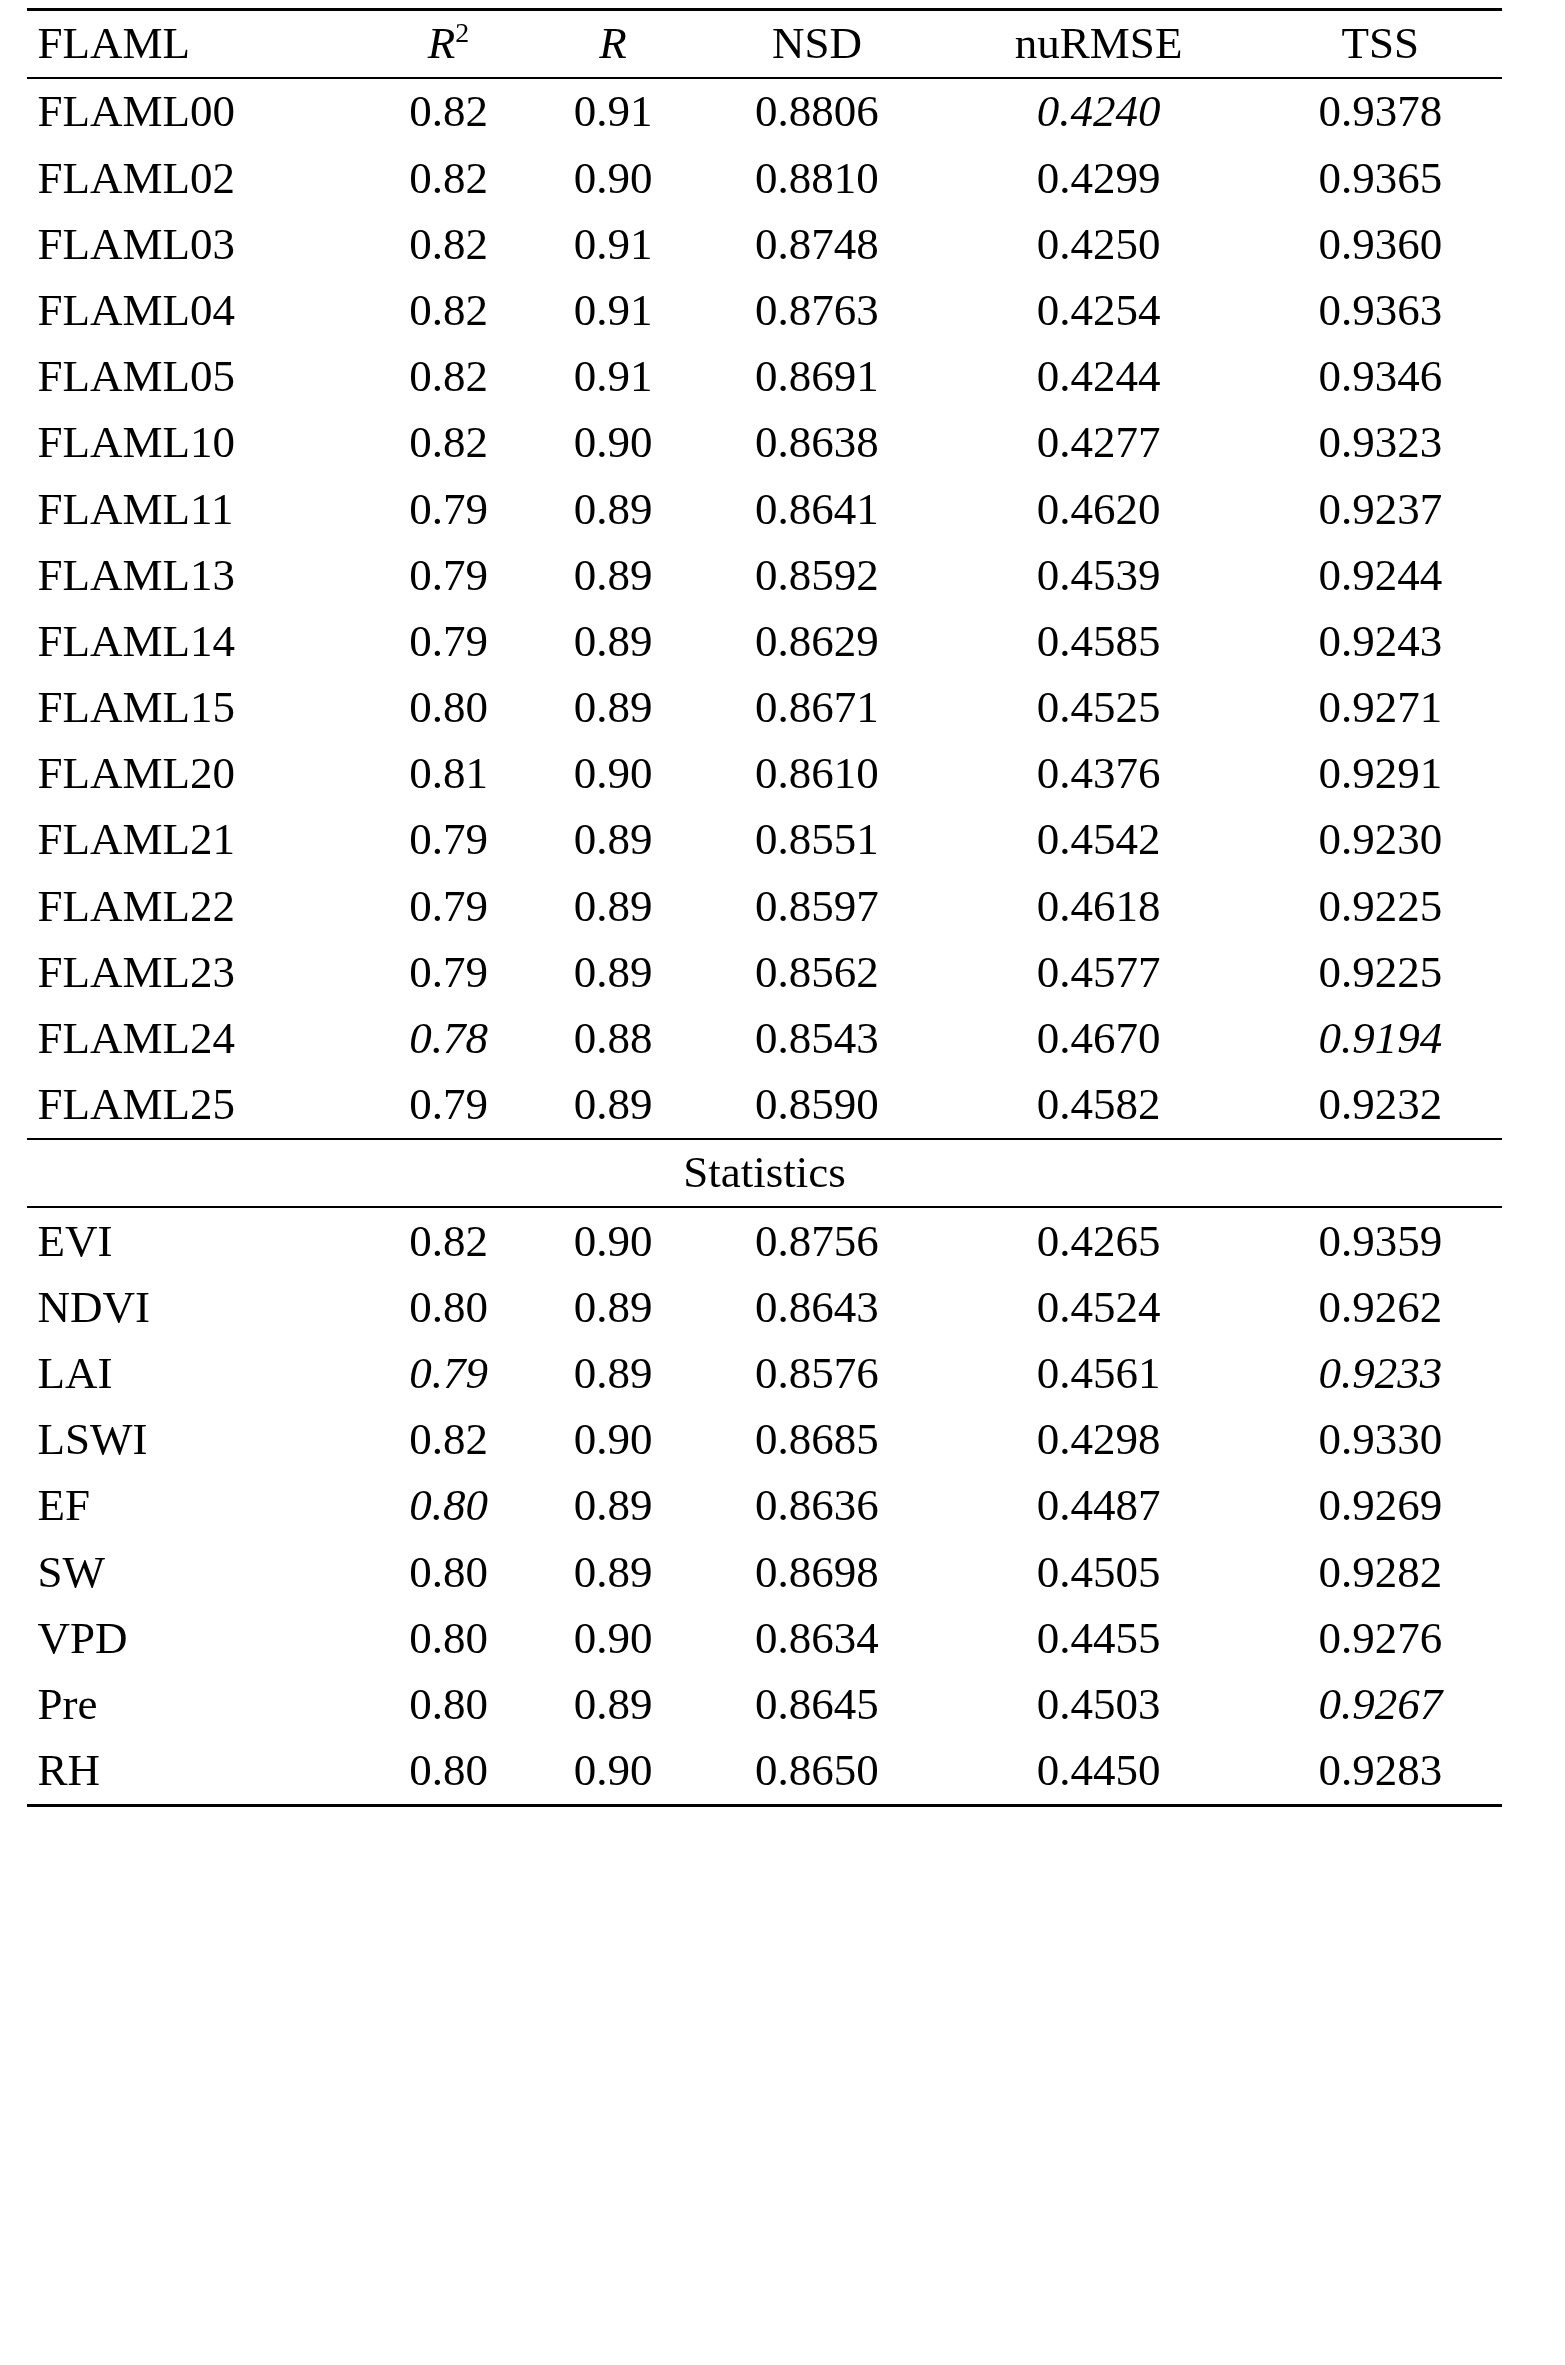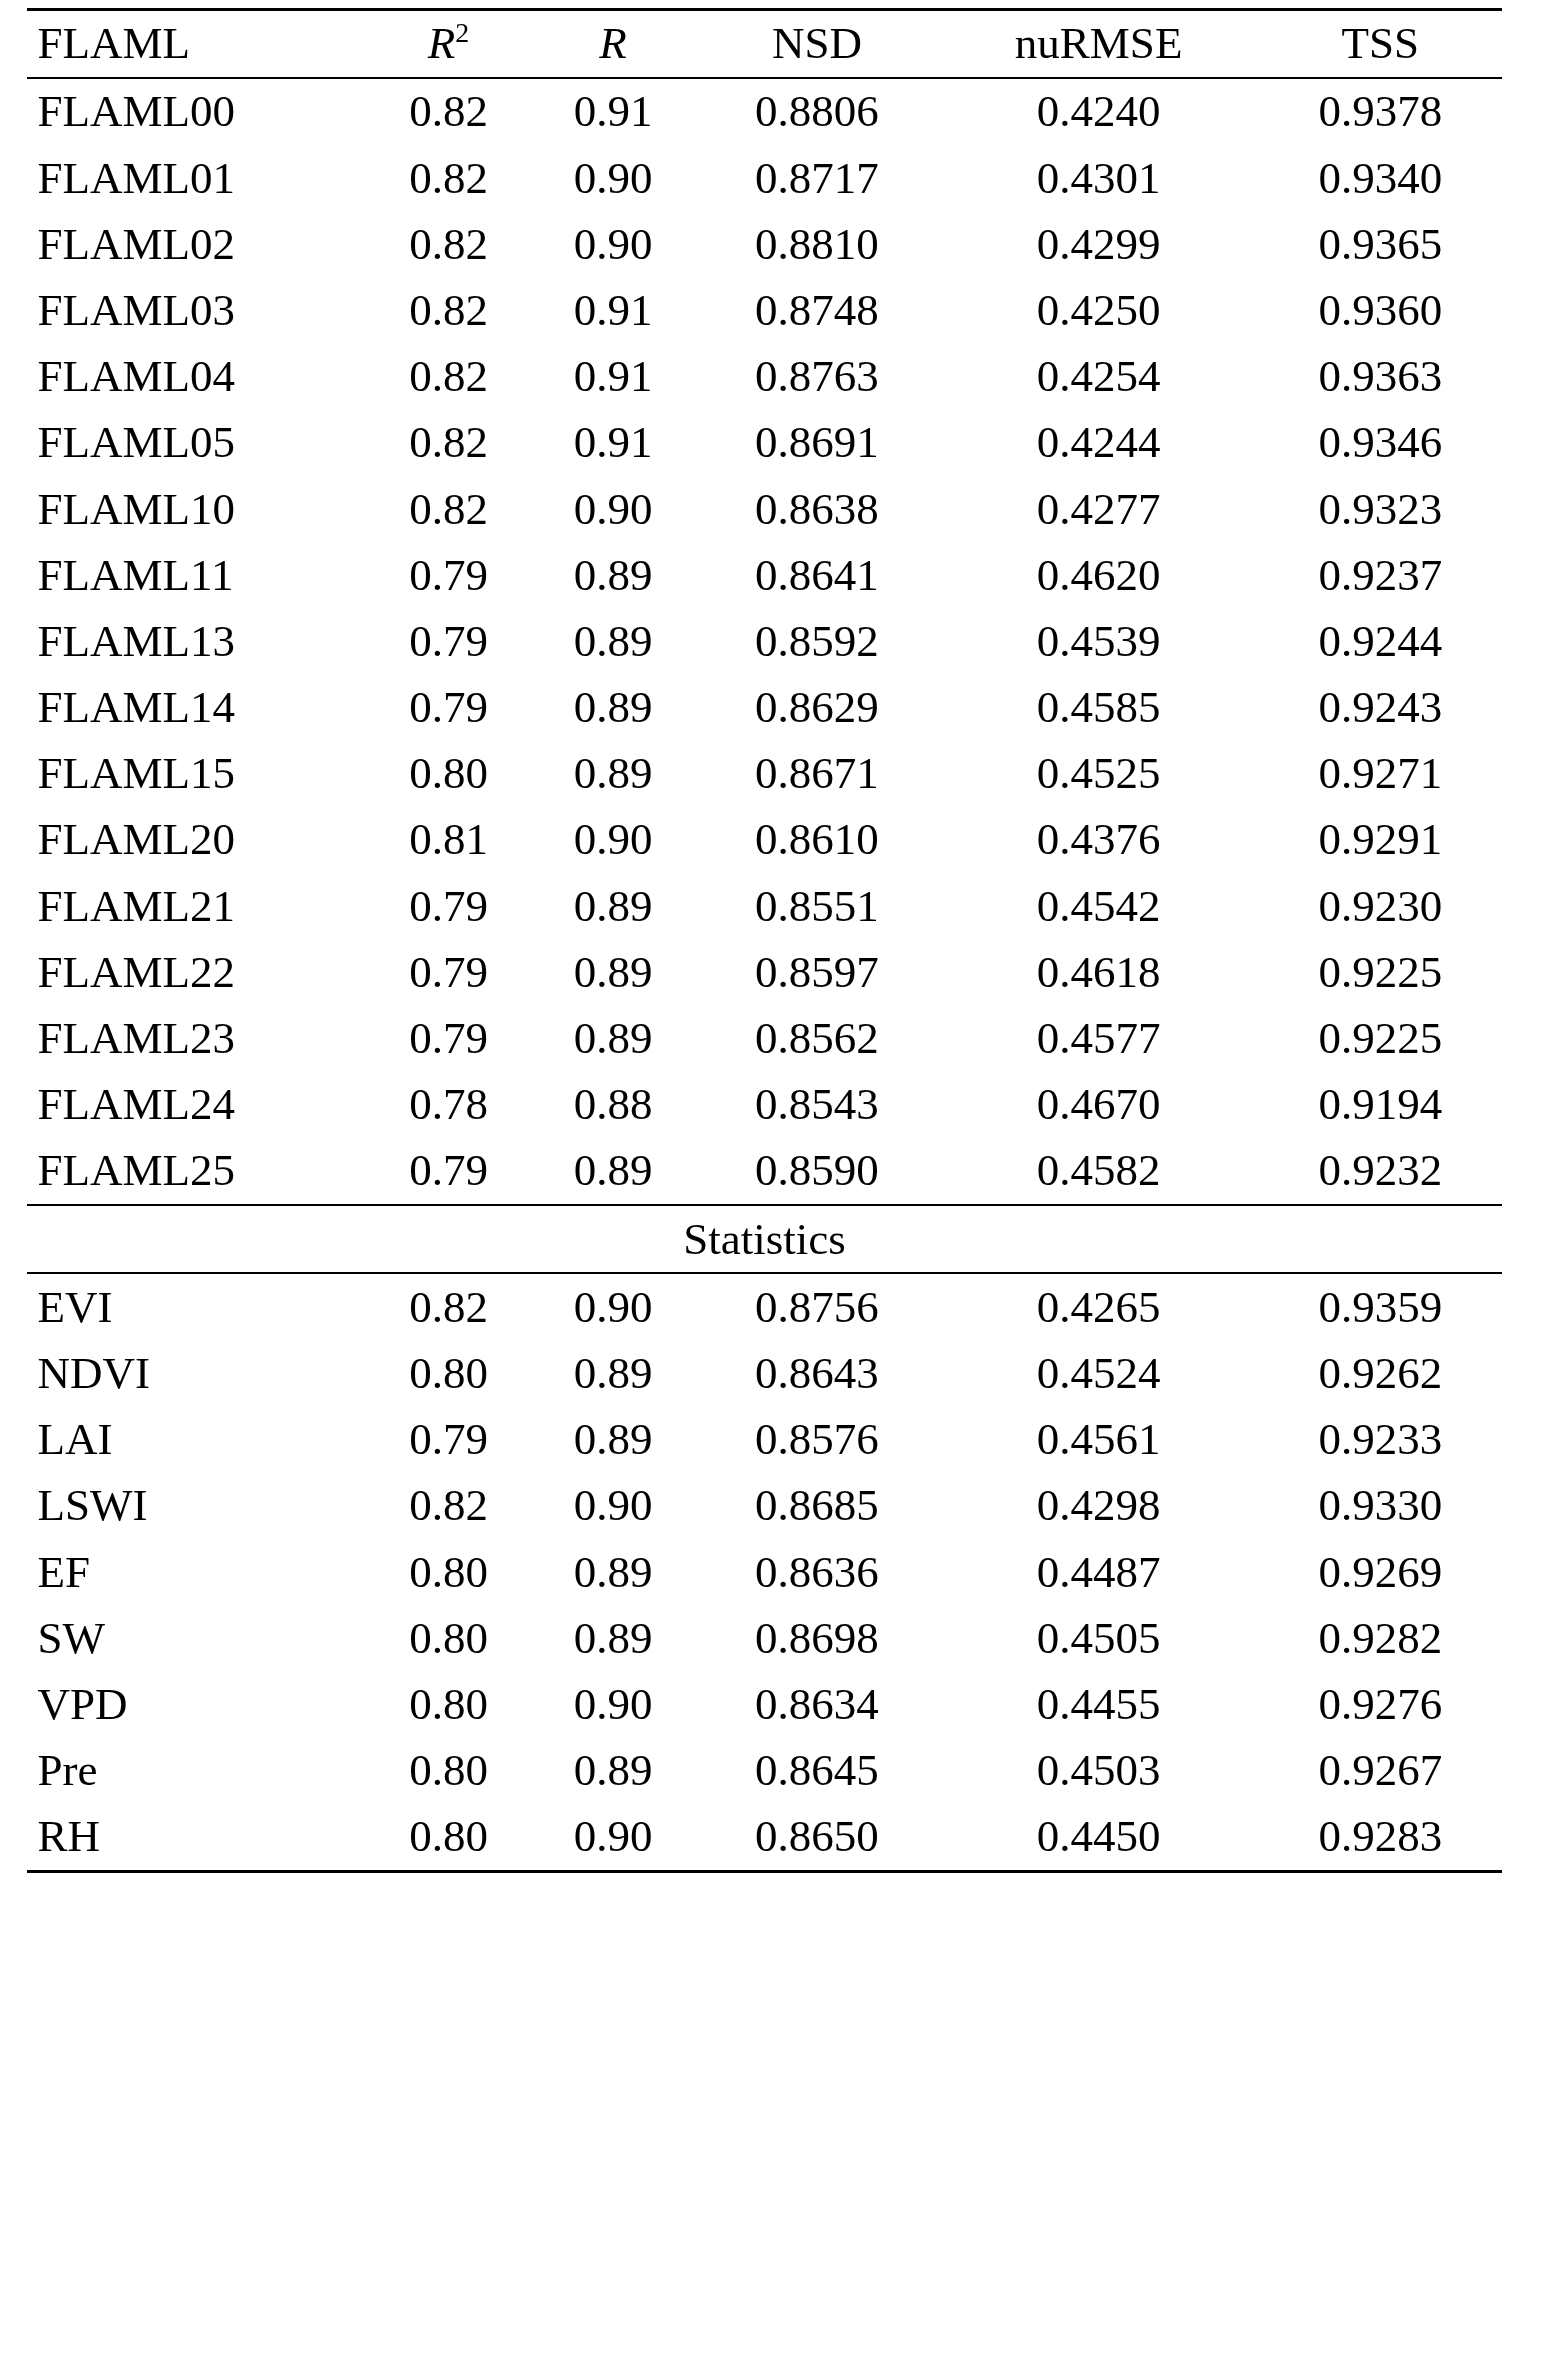--- a/index.html
+++ b/index.html
@@ -35,21 +35,21 @@
   table.stats-table td.col-label {
     text-align: left;
     padding-left: 10.6px;
     width: 23%;
   }
   tr.rule-top > * { border-top: 3.8px solid #000; }
   tr.rule-bottom > * { border-bottom: 3.8px solid #000; }
   tr.rule-thin-top > * { border-top: 2.3px solid #000; margin-top: 42px; }
   tr.rule-thin-bottom > * { border-bottom: 2.3px solid #000; }
   .b { font-weight: bold; }
-  .i { }
+  .i { font-style: italic; }
   .hdr-math { font-style: italic; }
   .hdr-math sup {
     font-style: normal;
     font-size: 0.62em;
     vertical-align: super;
     line-height: 0;
   }
   td.section-head {
     text-align: left;
     padding-left: 10.6px;
@@ -75,28 +75,20 @@
     <tbody id="body-main">
         <tr>
           <td class="col-label b">FLAML00</td>
           <td class="b">0.82</td>
           <td class="">0.91</td>
           <td class="">0.8806</td>
           <td class="i">0.4240</td>
           <td class="b">0.9378</td>
         </tr>
         <tr>
-          <td class="col-label ">FLAML01</td>
-          <td class="">0.82</td>
-          <td class="">0.90</td>
-          <td class="">0.8717</td>
-          <td class="">0.4301</td>
-          <td class="">0.9340</td>
-        </tr>
-        <tr>
           <td class="col-label ">FLAML02</td>
           <td class="">0.82</td>
           <td class="">0.90</td>
           <td class="">0.8810</td>
           <td class="">0.4299</td>
           <td class="">0.9365</td>
         </tr>
         <tr>
           <td class="col-label ">FLAML03</td>
           <td class="">0.82</td>

